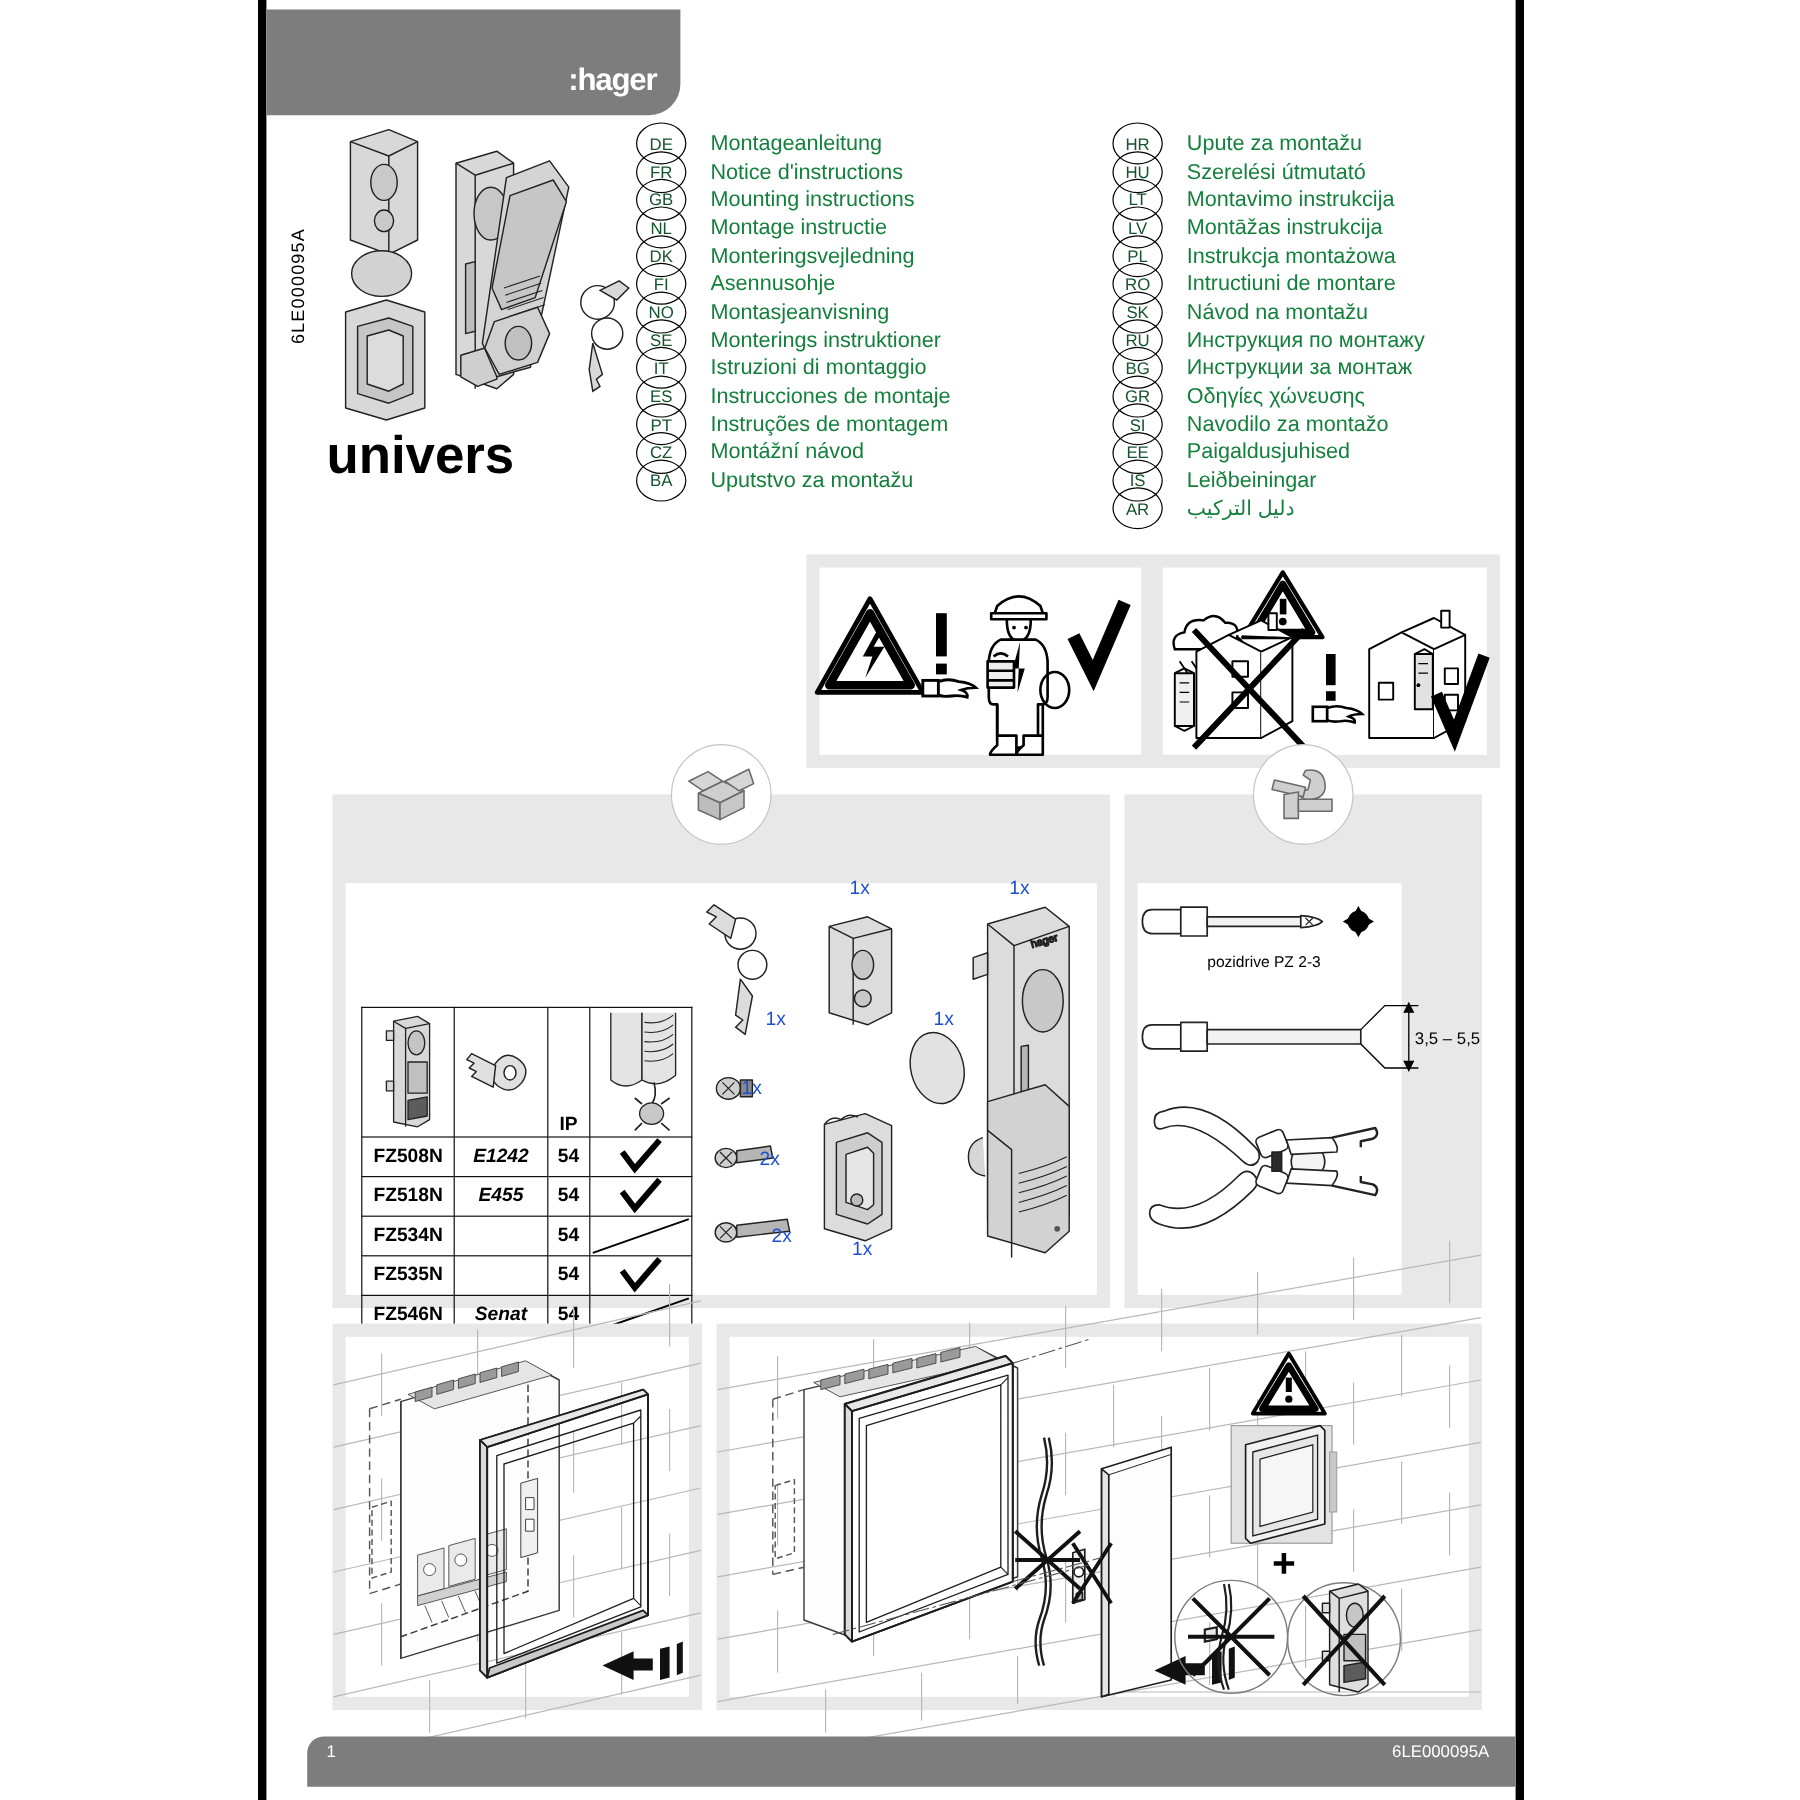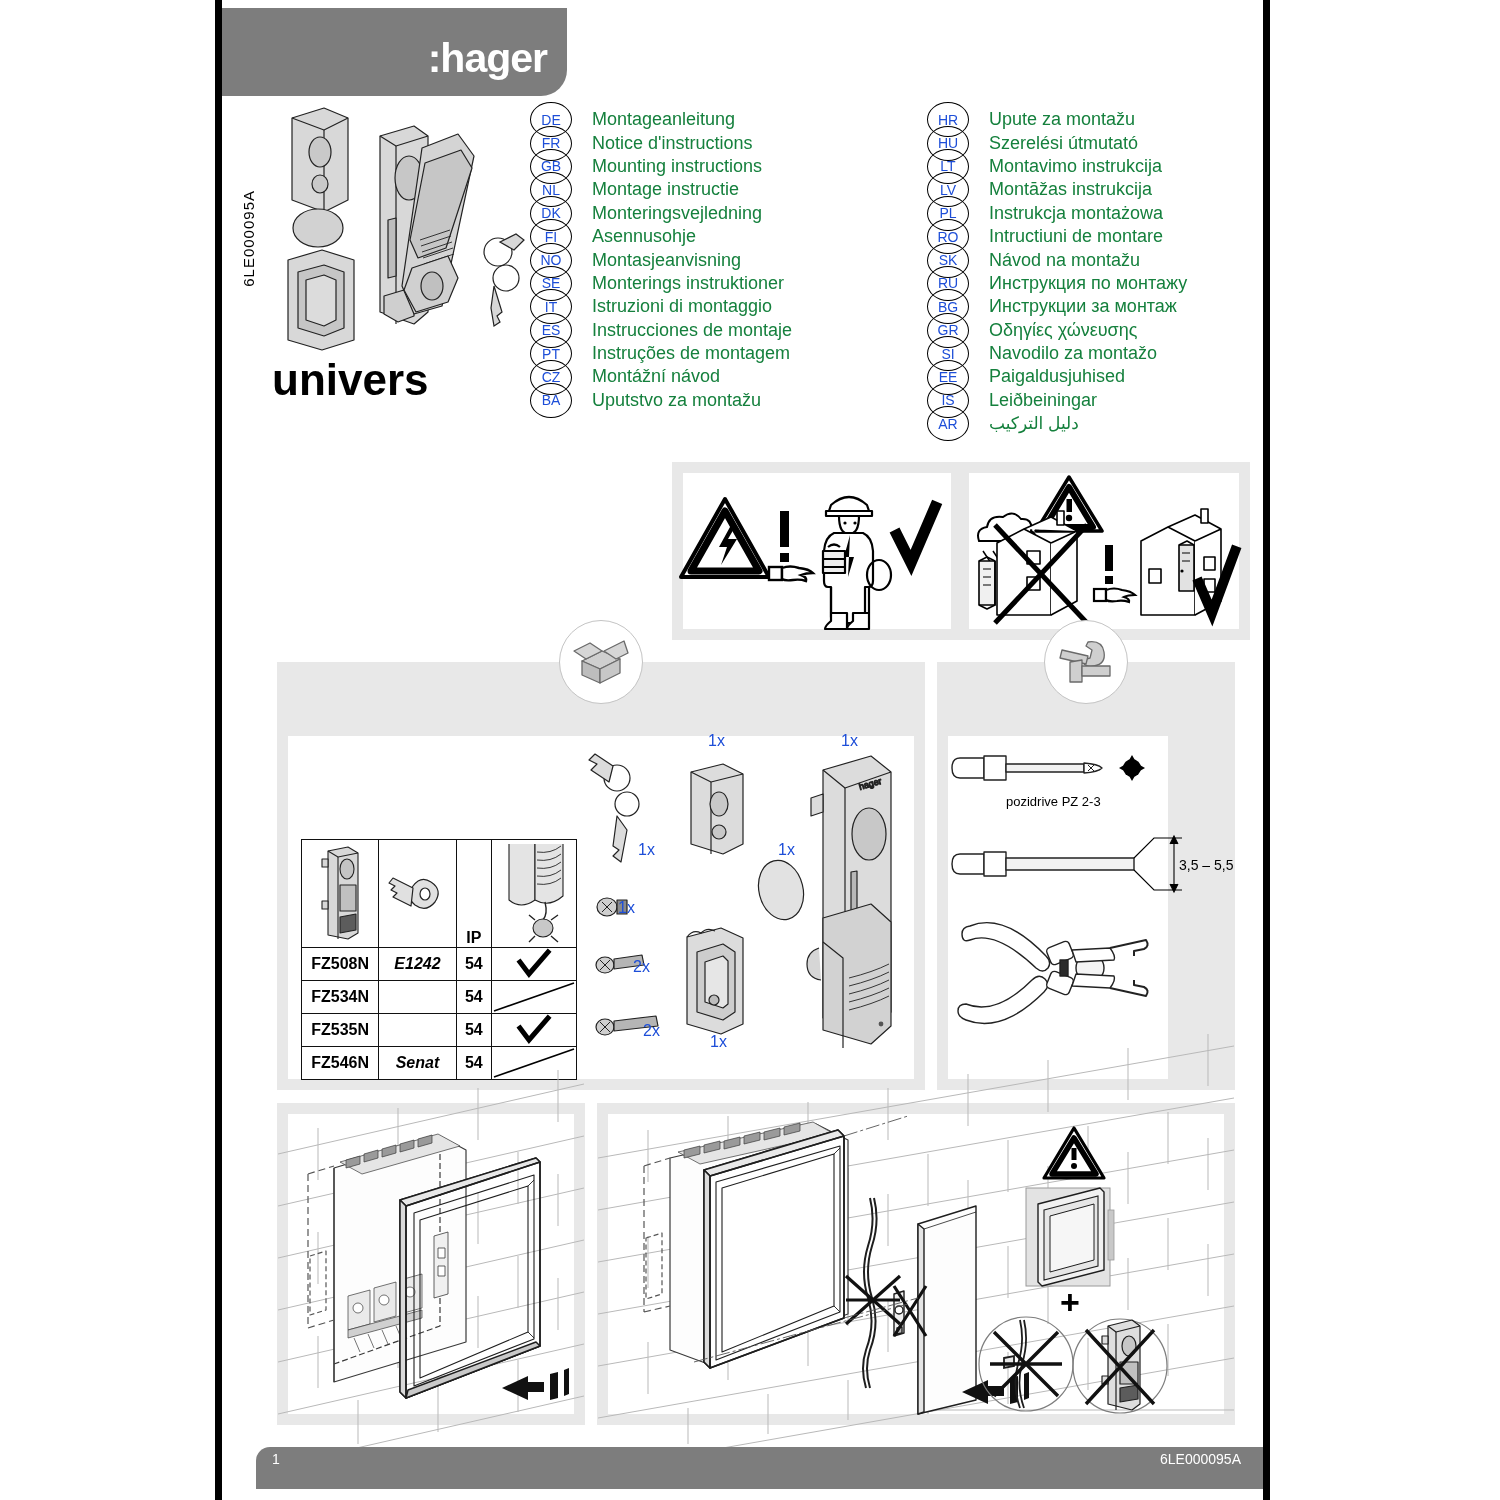--- a/index.html
+++ b/index.html
@@ -19,21 +19,21 @@
   }
   
   .header-bar {
     position: absolute; left: 0px; top: 8px;
     width: 345px; height: 88px;
     background: #7d7d7d;
     border-bottom-right-radius: 26px;
   }
   .logo {
     position: absolute; right: 20px; bottom: 14px;
-    color: #fff; font-size: 41px; font-weight: bold;
+    color: #fff; font-size: 26px; font-weight: bold;
     letter-spacing: -1px;
     margin-top: 34px;
   }
   
   .vcode {
     position: absolute; left: 18px; top: 190px;
     font-size: 15px; color: #000;
     writing-mode: vertical-rl;
     transform: rotate(180deg);
     letter-spacing: 1px;
@@ -48,21 +48,21 @@
   
   .lang-col { position: absolute; }
   .lang-col.left  { left: 308px; top: 108px; }
   .lang-col.right { left: 705px; top: 108px; }
   .lang-row { display: flex; align-items: center; height: 23.4px; }
   .lang-code {
     width: 42px; height: 35px;
     border: 1.6px solid #000; border-radius: 50%;
     font-size: 14px; font-weight: normal;
     display: flex; align-items: center; justify-content: center;
-    color: #1d4ed8; flex: none; letter-spacing: 0px;
+    color: #14532d; flex: none; letter-spacing: 0px;
   }
   .lang-name {
     margin-left: 20px; font-size: 18px; color: #15803d; white-space: nowrap;
   }
   .lang-name.ar { font-size: 17px; direction: rtl; }
   
   .safety-band {
     position: absolute; left: 450px; top: 462px;
     width: 578px; height: 178px;
     background: #e8e8e8;
@@ -456,20 +456,30 @@
           <td class="c1">FZ508N</td>
           <td class="c2">E1242</td>
           <td class="c3">54</td>
           <td class="c4">
             <svg width="40" height="28" viewBox="0 0 40 28" style="margin:0 auto;">
                   <path d="M6 12 L15 24 L34 2" fill="none" stroke="#000" stroke-width="5" stroke-linecap="square"></path>
                 </svg>
           </td>
         </tr>
         <tr>
+          <td class="c1">FZ518N</td>
+          <td class="c2">E455</td>
+          <td class="c3">54</td>
+          <td class="c4">
+            <svg width="40" height="28" viewBox="0 0 40 28" style="margin:0 auto;">
+                  <path d="M6 12 L15 24 L34 2" fill="none" stroke="#000" stroke-width="5" stroke-linecap="square"></path>
+                </svg>
+          </td>
+        </tr>
+        <tr>
           <td class="c1">FZ534N</td>
           <td class="c2"></td>
           <td class="c3">54</td>
           <td class="c4">
             <svg width="84" height="32" viewBox="0 0 84 32" style="margin:0;">
                   <path d="M2 30 L82 2" fill="none" stroke="#000" stroke-width="1.6"></path>
                 </svg>
           </td>
         </tr>
         <tr>

